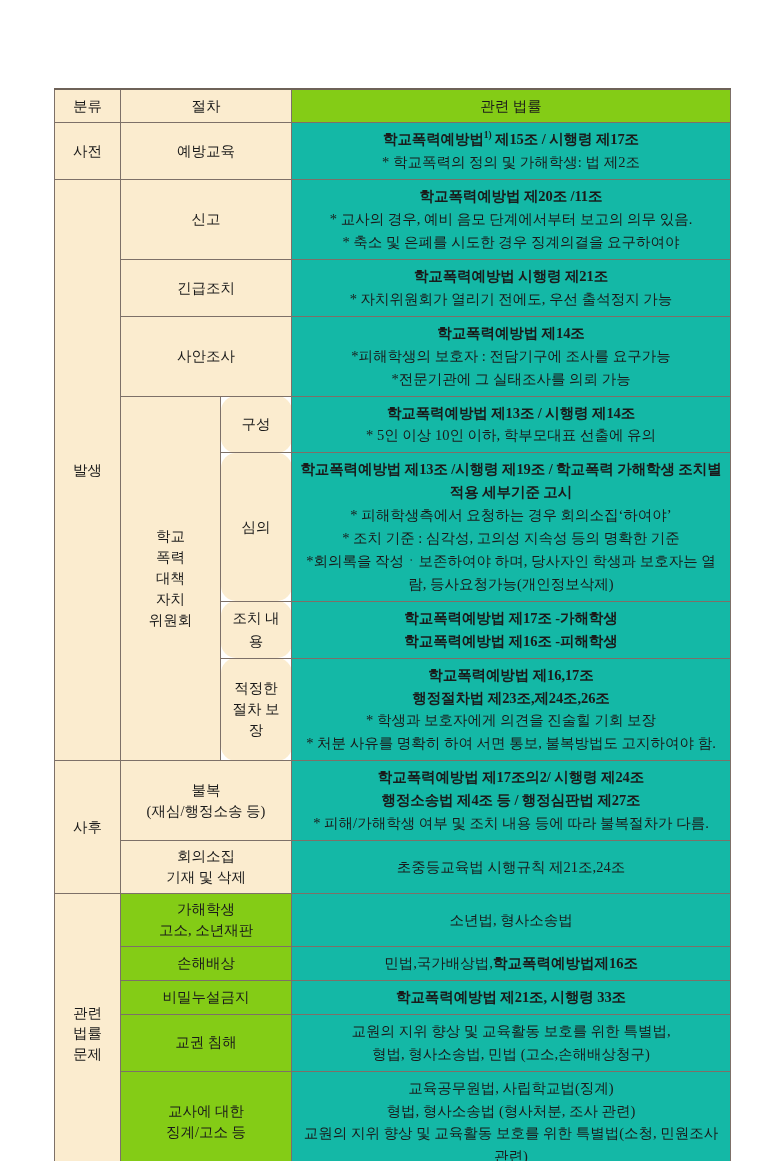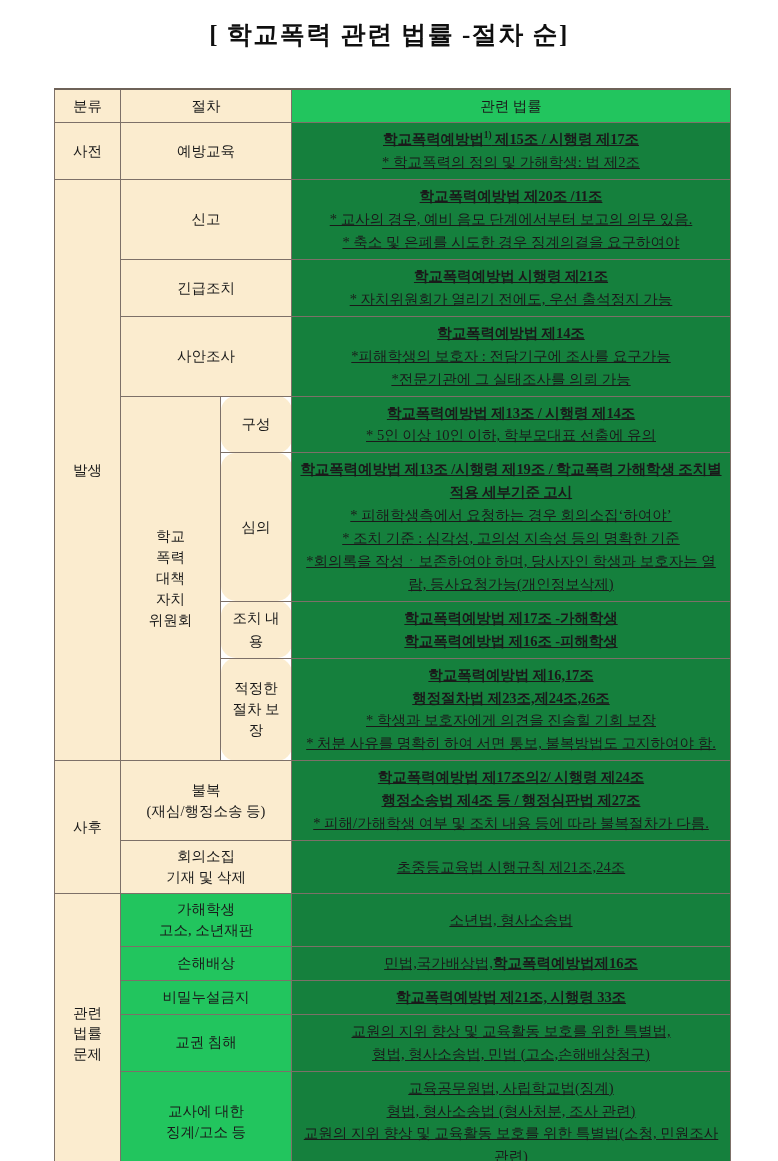--- a/index.html
+++ b/index.html
@@ -66,21 +66,21 @@
   col.c-cat    { width: 66px; }
   col.c-proc   { width: 100px; }
   col.c-sub    { width: 71px; }
   col.c-law    { width: 439px; }
 
   
   .cream {
     background: #fbeccf;
   }
   .white {
-    background: #22c55e;
+    background: #84cc16;
   }
 
   
   .hdr td {
     text-align: center;
     font-size: 15px;
     height: 30px;
     padding: 2px 4px;
   }
 
@@ -112,25 +112,24 @@
   
   .sub {
     font-size: 15px;
     padding-left: 7px;
     border-radius: 15px;
   }
   .sub .line { display: block; line-height: 1.45; }
 
   
   .law {
-    background: #15803d;
+    background: #14b8a6;
     padding: 4px 7px 5px 7px;
     font-size: 14.5px;
     vertical-align: middle;
-    text-decoration: underline;
   }
   .law p {
     margin: 0;
     line-height: 1.58;
     white-space: normal;
   }
   .law p.b {
     font-weight: bold;
     letter-spacing: -0.1px;
   }
@@ -141,21 +140,20 @@
     font-size: 9.5px;
     vertical-align: super;
     line-height: 0;
   }
 </style>
 </head>
 <body>
 
 <div class="page">
 
-  <div class="doc-title">[ 학교폭력 관련 법률 -절차 순]</div>
 
   <div class="table-wrap">
     <table class="law-table">
       <colgroup>
         <col class="c-cat">
         <col class="c-proc">
         <col class="c-sub">
         <col class="c-law">
       </colgroup>
       <tbody>

